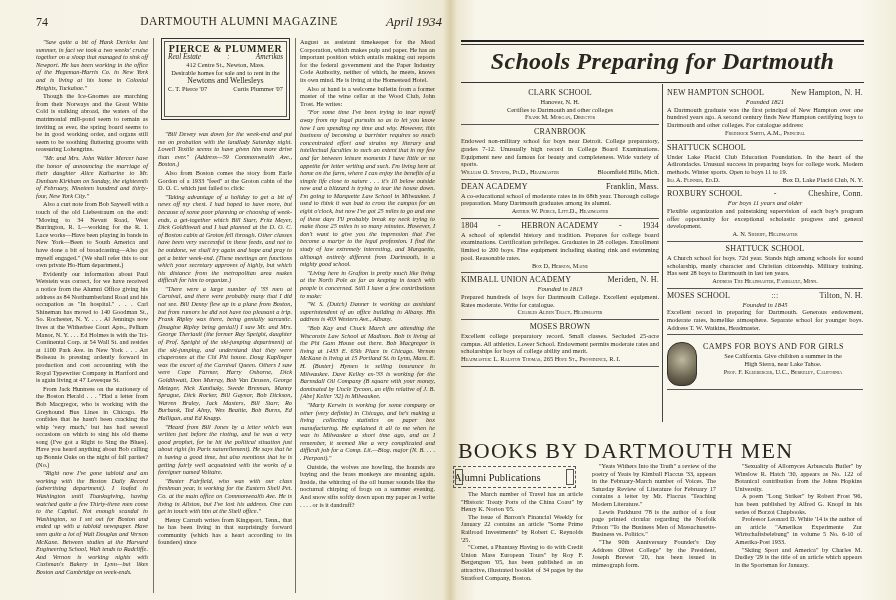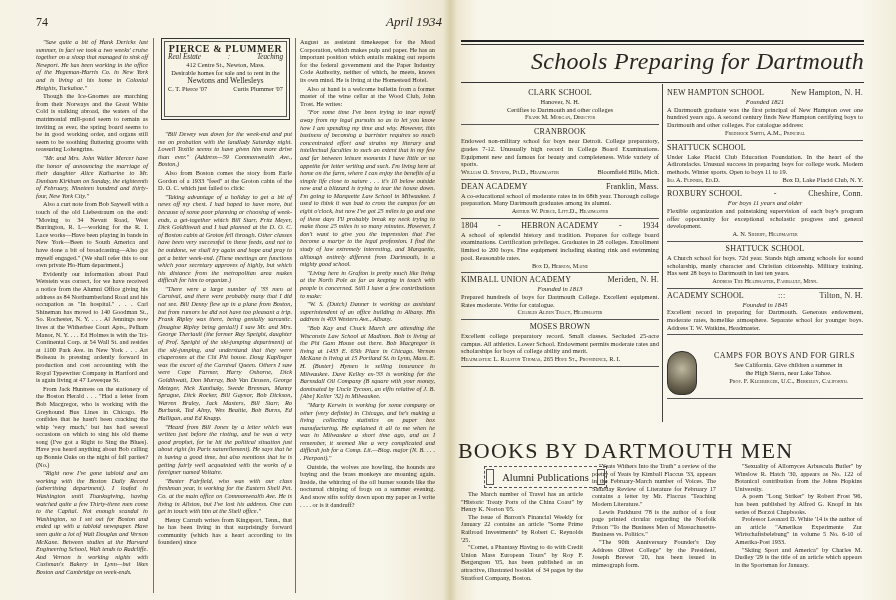--- a/index.html
+++ b/index.html
@@ -20,54 +20,55 @@
   .col3{left:300px;top:38px;width:135px;}
   .vrule{position:absolute;width:1px;background:#7a7060;}
   .ad{position:absolute;left:161px;top:38px;width:127px;height:80px;border:1px solid #333;text-align:center;font-size:6.4px;line-height:8px;}
   .ad-inner{position:absolute;inset:2px;border:1px solid #555;}
   .ad .name{font-size:10px;letter-spacing:.6px;margin-top:6px;font-weight:bold;}
   .ad .row{display:flex;justify-content:space-between;padding:0 6px;font-style:italic;font-size:7.2px;}
   .ad .big{font-size:7.8px;}
   .ad .names{display:flex;justify-content:space-between;padding:0 6px;}
   .schools-head{position:absolute;left:461px;top:40px;width:403px;border-top:2.5px solid #222;padding-top:2px;}
   .schools-head .thin{border-top:1px solid #333;}
-  .schools-title{position:absolute;left:461px;top:48px;width:403px;text-align:right;font-style:italic;font-size:24px;letter-spacing:.3px;}
+  .schools-title{position:absolute;left:461px;top:48px;width:403px;text-align:center;font-style:italic;font-size:24px;letter-spacing:.3px;font-weight:bold;}
   .schools-rule{position:absolute;left:461px;top:82px;width:403px;border-top:1px solid #333;}
   .scol{position:absolute;font-size:6.4px;line-height:7.7px;}
   .s-left{left:461px;top:86px;width:198px;}
   .s-right{left:667px;top:86px;width:196px;}
   .s-vrule{position:absolute;left:662px;top:84px;width:1px;height:338px;background:#444;}
   .entry{border-bottom:1px solid #555;padding:2px 0 3px 0;}
   .entry .hd{display:flex;justify-content:space-between;font-size:8px;line-height:10px;letter-spacing:.2px;}
   .entry .hd.center{justify-content:center;}
   .entry .sub{text-align:center;font-style:italic;font-size:6.6px;}
   .entry .ctr{text-align:center;}
   .entry .body{text-align:justify;}
   .entry .foot{display:flex;justify-content:space-between;}
   .sc{font-variant:small-caps;}
-  .camp{display:flex;gap:17px;align-items:flex-start;padding-top:16px;}
+  .camp{display:flex;gap:6px;align-items:flex-start;padding-top:7px;}
   .camp-logo{width:28px;height:42px;border:1.5px solid #333;border-radius:14px 14px 12px 12px;background:radial-gradient(circle at 50% 40%,#bfb8a0 0%,#6d6652 60%,#3d382c 100%);flex:none;}
   .camp .hd{font-size:8px;letter-spacing:.4px;}
   .books-title{position:absolute;left:458px;top:438px;width:410px;text-align:left;font-size:22px;letter-spacing:1.2px;}
-  .alumni-pub{position:absolute;left:484px;top:466px;width:121px;height:20px;border:1px dashed #555;display:flex;align-items:center;justify-content:center;font-size:10.5px;}
+  .alumni-pub{position:absolute;left:453px;top:466px;width:121px;height:20px;border:1px dashed #555;display:flex;align-items:center;font-size:10.5px;}
   .alumni-pub:before,.alumni-pub:after{content:"";position:absolute;top:2px;width:6px;height:14px;border:1px solid #555;}
   .alumni-pub:before{left:1px;} .alumni-pub:after{right:1px;}
   .b1{left:461px;top:490px;width:122px;}
   .b2{left:592px;top:462px;width:124px;}
   .b3{left:735px;top:462px;width:127px;}
   .bcol{position:absolute;font-size:6.3px;line-height:7.6px;text-align:justify;}
   .bcol p{margin:0;text-indent:7px;}
   .pgnum75{position:absolute;left:658px;top:583px;font-size:7px;margin-top:28px;}
 </style>
 </head>
 <body>
 
 <div class="page left">
   <div class="running-head">
     <span class="pgnum">74</span>
+    <span class="mag-title">DARTMOUTH ALUMNI MAGAZINE</span>
     <span class="issue-date">April 1934</span>
   </div>
 
   <div class="col col1" id="col1">
       <p class="it">"Saw quite a bit of Hank Dericks last summer, in fact we took a two weeks' cruise together on a sloop that managed to sink off Newport. He has been working in the office of the Hegeman-Harris Co. in New York and is living at his home in Colonial Heights, Tuckahoe."</p>
       <p>Though the Ice-Gnomes are marching from their Norways and the Great White Cold is stalking abroad, the waters of the matrimonial mill-pond seem to remain as inviting as ever, the spring board seems to be in good working order, and organs still seem to be soothing fluttering grooms with reassuring Lohengrins.</p>
       <p class="it">"Mr. and Mrs. John Walter Mercer have the honor of announcing the marriage of their daughter Alice Katharine to Mr. Dunham Kirkham on Sunday, the eighteenth of February, Nineteen hundred and thirty-four, New York City."</p>
       <p>Also a curt note from Bob Saywell with a touch of the old Liebestraum on the end: "Moving to 34 Nevatt Road, West Barrington, R. I.—working for the R. I. Lace works—Have been playing in bands in New York—Been to South America and have done a bit of broadcasting—Also got myself engaged." (We shall refer this to our own private Ho-Hum department.)</p>
       <p>Evidently our information about Paul Wetstein was correct, for we have received a notice from the Alumni Office giving his address as 84 Northumberland Road and his occupation as "In hospital." . . . Carl Shineman has moved to 140 Goodman St., So. Rochester, N. Y. . . . Al Jennings now lives at the Witherbee Court Apts., Pelham Manor, N. Y. . . . Ed Holmes is with the Tri-Continental Corp. at 54 Wall St. and resides at 1100 Park Ave. in New York . . . Art Boiseau is pressing ardently forward in production and cost accounting with the Royal Typewriter Company in Hartford and is again living at 47 Levesque St.</p>
       <p>From Jack Huntress on the stationery of the Boston Herald . . . "Had a letter from Bob Macgregor, who is working with the Greyhound Bus Lines in Chicago. He confides that he hasn't been cracking the whip 'very much,' but has had several occasions on which to sing his old theme song (I've got a Right to Sing the Blues). Have you heard anything about Bob calling up Bonnie Oaks on the night of fall parties? (No.)</p>
@@ -75,21 +76,21 @@
     </div>
 
   <div class="vrule" style="left:153px;top:38px;height:555px;"></div>
 
   <div class="ad">
     <div class="ad-inner"></div>
     <div class="name">PIERCE &amp; PLUMMER</div>
     <div class="row">
       <span>Real Estate</span>
       <span>:</span>
-      <span>Teaching</span>
+      <span>Amerikas</span>
     </div>
     <div>412 Centre St., Newton, Mass.</div>
     <div>Desirable homes for sale and to rent in the</div>
     <div class="big">Newtons and Wellesleys</div>
     <div class="names">
       <span>C. T. Pierce '07</span>
       <span>Curtis Plummer '07</span>
     </div>
   </div>
 
@@ -217,21 +218,21 @@
     </div>
     <div class="entry">
       <div class="hd center">
         <span>SHATTUCK SCHOOL</span>
       </div>
       <div class="body">A Church school for boys. 72d year. Stands high among schools for sound scholarship, manly character and Christian citizenship. Military training. Has sent 28 boys to Dartmouth in last ten years.</div>
       <div class="ctr sc">Address The Headmaster, Faribault, Minn.</div>
     </div>
     <div class="entry">
       <div class="hd">
-        <span>ACADEMY SCHOOL</span>
+        <span>MOSES SCHOOL</span>
         <span>:::</span>
         <span>Tilton, N. H.</span>
       </div>
       <div class="sub">Founded in 1845</div>
       <div class="body">Excellent record in preparing for Dartmouth. Generous endowment, moderate rates, homelike atmosphere. Separate school for younger boys. Address T. W. Watkins, Headmaster.</div>
     </div>
     <div class="entry camp">
       <div class="camp-logo"></div>
       <div>
         <div class="hd">CAMPS FOR BOYS AND FOR GIRLS</div>

